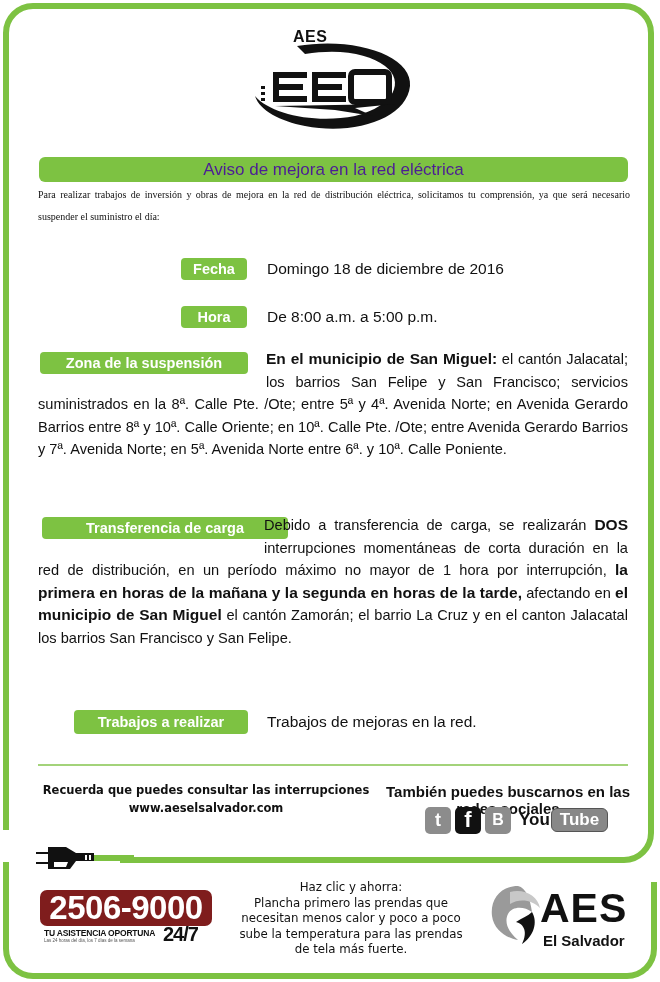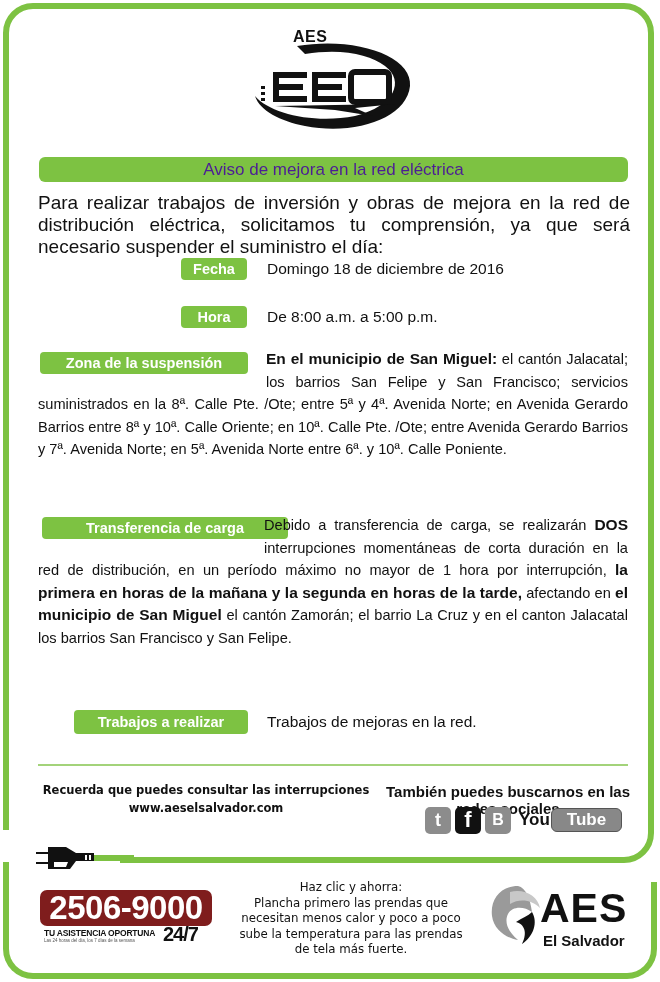--- a/index.html
+++ b/index.html
@@ -26,22 +26,22 @@
     position: absolute; left: 48px; top: 2px; font-weight: bold; font-size: 16px;
     font-family: "Liberation Sans", sans-serif; letter-spacing: 0.5px;
   }
 
   .title-bar {
     position: absolute; left: 39px; top: 157px; width: 589px; height: 25px;
     background: #7dc242; border-radius: 6px; color: #4c1d95; font-size: 17px;
     text-align: center; line-height: 25px; font-family: "Liberation Sans", sans-serif; font-weight: normal;
   }
   .intro {
-    position: absolute; left: 38px; top: 192px; width: 592px; font-size: 19px;
-    line-height: 22px; text-align: justify; font-family: Liberation Sans, sans-serif;
+    position: absolute; left: 38px; top: 184px; width: 592px; font-size: 10px;
+    line-height: 22px; text-align: justify; font-family: Liberation Serif, serif;
   }
 
   .pill {
     position: absolute; background: #7dc242; color: #fff; border-radius: 4px;
     font-family: "Liberation Sans", sans-serif; font-weight: bold; font-size: 14.5px;
     text-align: center; line-height: 22px; height: 22px;
   }
   .value { position: absolute; font-family: "Liberation Sans", sans-serif; font-size: 15.5px; line-height: 22px; }
 
   .para {
@@ -56,21 +56,21 @@
     position: absolute; left: 36px; top: 781px; width: 340px; text-align: center;
     font-family: "DejaVu Sans", sans-serif; font-weight: bold; font-size: 11.5px; line-height: 18px;
   }
   .social-title {
     position: absolute; left: 384px; top: 783px; width: 248px; text-align: center;
     font-family: "Liberation Sans", sans-serif; font-weight: bold; font-size: 15px;
   }
   .social-row { position: absolute; left: 425px; top: 806px; height: 28px; display: flex; gap: 4px; align-items: center; }
   .soc { width: 26px; height: 27px; border-radius: 5px; display: flex; align-items: center; justify-content: center; color: #fff; font-weight: bold; font-family: "Liberation Sans", sans-serif; }
   .yt { display: flex; align-items: center; margin-left: 4px; font-family: "Liberation Sans", sans-serif; font-weight: bold; font-size: 17px; }
-  .yt .tube { background: #888; color: #fff; border-radius: 6px; padding: 1px 15px; margin-left: 1px; border: 1px solid #555; }
+  .yt .tube { background: #888; color: #fff; border-radius: 6px; padding: 1px 8px; margin-left: 1px; border: 1px solid #555; }
 
   .plug { position: absolute; left: 36px; top: 845px; width: 62px; height: 26px; }
 
   .phone-box {
     position: absolute; left: 40px; top: 890px; width: 172px; height: 36px; background: #7f1d1d;
     border-radius: 7px; color: #fff; font-family: "Liberation Sans", sans-serif; font-weight: bold;
     font-size: 33px; line-height: 36px; text-align: center; letter-spacing: -0.5px;
   }
   .phone-sub { position: absolute; left: 44px; top: 928px; font-family: "Liberation Sans", sans-serif; font-weight: bold; font-size: 8.5px; letter-spacing: -0.2px; }
   .phone-tiny { position: absolute; left: 44px; top: 938px; font-family: "Liberation Sans", sans-serif; font-size: 4.5px; color: #555; }

